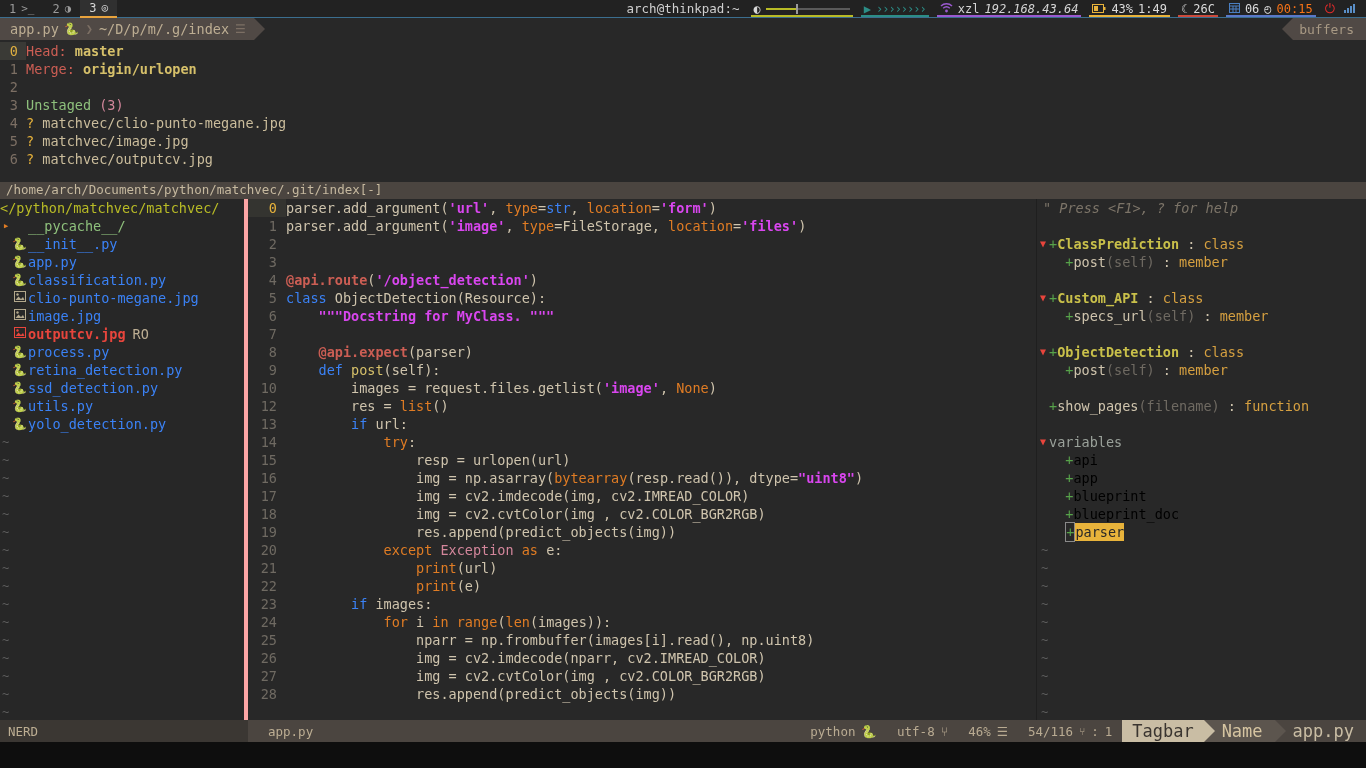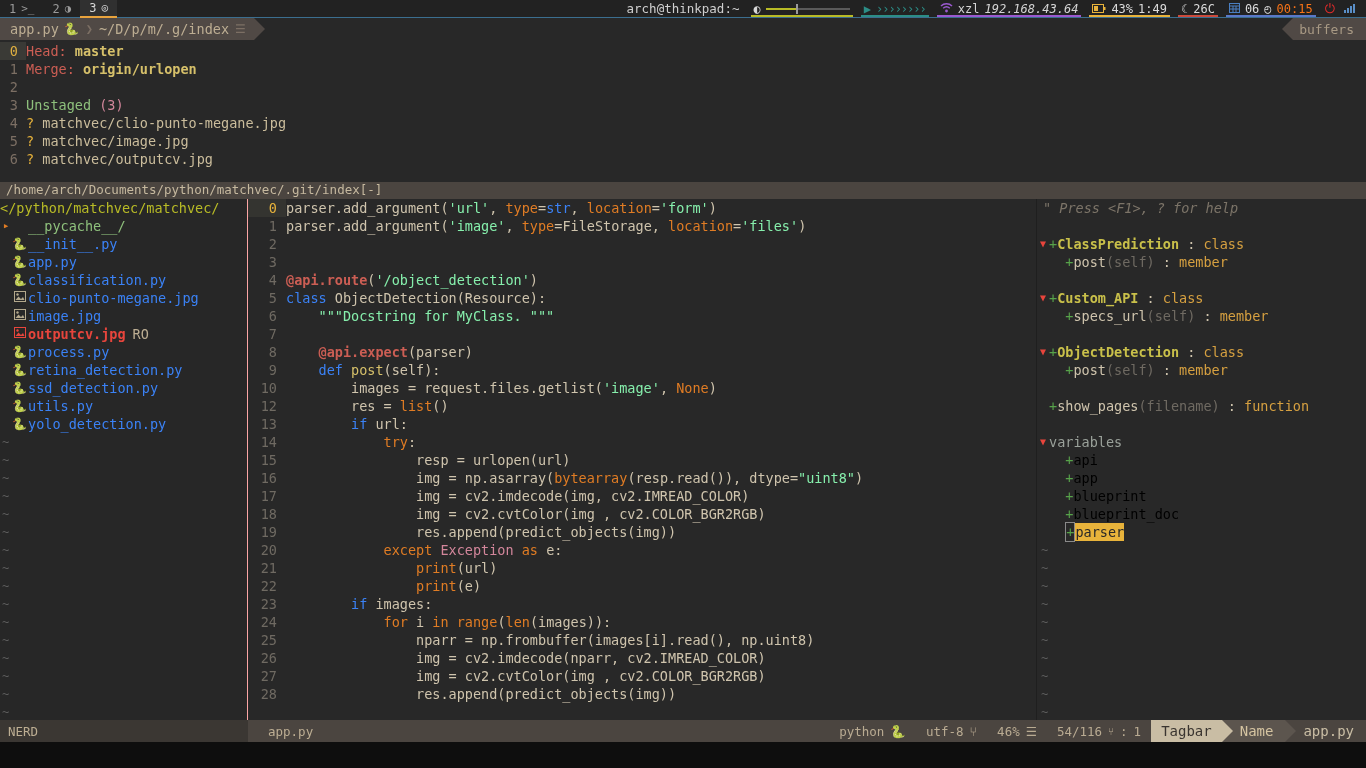--- a/index.html
+++ b/index.html
@@ -95,21 +95,21 @@
   .stl-fug .right { margin-left: auto; display: flex; align-items: center; }
   .stl-fug .seg { padding: 16px 10px; color: #b5a punkte; }
   .seg { padding: 0 10px; color: #b9ab92; display:flex; align-items:center; gap:6px;}
 
   
   .mainrow { position: absolute; left: 0; top: 199px; width: 1366px; height: 521px; display: flex; }
 
   
   .nerd {
     width: 248px; background: #272727; font-size: 13.5px; line-height: 18px;
-    position: relative; border-right: 1px solid #fca5a5;
+    position: relative; border-right: 4px solid #fca5a5;
   }
   .nerd-head { color: #b8bb26; padding-left: 0px; white-space: nowrap; font-size: 13.5px; height:18px; }
   .nrow { display: flex; align-items: center; height: 18px; white-space: pre; }
   .nrow .tilde { width: 10px; color: #5c5c5c; font-size: 12px; padding-left: 2px;}
   .nrow .arrow { color: #e07c24; width: 12px; text-align: center; font-size: 11px; }
   .nrow .ico { width: 16px; text-align: center; font-size: 12px; }
   .ico.py { color: #d3b758; }
   .ico.img { color: #b3a88c; }
   .ico.img.red { color: #e8453c; }
   .nname { color: #3b82f6; }
@@ -121,21 +121,21 @@
   .code {
     flex: 1; background: #282828; font-size: 13.5px; line-height: 18px;
     position: relative; overflow: hidden;
   }
   .crow { display: flex; height: 18px; white-space: pre; }
   .cnum { width: 38px; text-align: right; padding-right: 9px; color: #6f6a62; flex: none; }
   .crow.cur .cnum { color: #e8b33b; background: #343430; }
   .ctext { color: #cfc4ad; }
   .kw   { color: #3b82f6; }
   .kw2  { color: #e07c24; }
-  .str  { color: #86efac; }
+  .str  { color: #d946ef; font-weight: bold; }
   .fn   { color: #d6c06a; }
   .deco { color: #cc5e54; font-weight: bold; }
   .none { color: #e07c24; }
   .cls  { color: #cfc4ad; }
   .exc  { color: #d3869b; }
 
   
   .tagbar {
     width: 330px; background: #282828; font-size: 13.5px; line-height: 18px;
     border-left: 1px solid #1f1f1f; position: relative;
@@ -158,21 +158,21 @@
   .stl-bot {
     position: absolute; left: 0; top: 720px; width: 1366px; height: 22px;
     background: #4b4540; display: flex; align-items: center;
     font-size: 12.5px; color: #bdae93;
   }
   .stl-nerd { width: 248px; padding-left: 8px; background: #3b3733; height:22px; display:flex; align-items:center;}
   .stl-mid { flex: 1; display: flex; align-items: center; background:#4b4540; height:22px;}
   .stl-file { padding-left: 20px; color: #bdae93; }
   .stl-right { margin-left: auto; display: flex; align-items: flex-start; }
   .tagbar-seg {
-    display: flex; align-items: center; height: 30px; font-size: 14px;
+    display: flex; align-items: center; height: 30px; font-size: 17px;
   }
   .tg-a { background: #c9bda4; color: #3a3530; padding: 0 10px; height: 22px; display:flex; align-items:center; position: relative;}
   .tg-a:after { content:""; position:absolute; right:-11px; top:0; border-left: 11px solid #c9bda4;
                 border-top: 11px solid transparent; border-bottom: 11px solid transparent; z-index:2;}
   .tg-b { background: #5c554e; color: #d5c4a1; padding: 0 12px 0 18px; height: 22px; display:flex; align-items:center; position: relative;}
   .tg-b:after { content:""; position:absolute; right:-11px; top:0; border-left: 11px solid #5c554e;
                 border-top: 11px solid transparent; border-bottom: 11px solid transparent; z-index:1;}
   .tg-c { background: #4b4540; color: #c9bda4; padding: 0 12px 0 18px; height: 22px; display:flex; align-items:center;}
 
   

